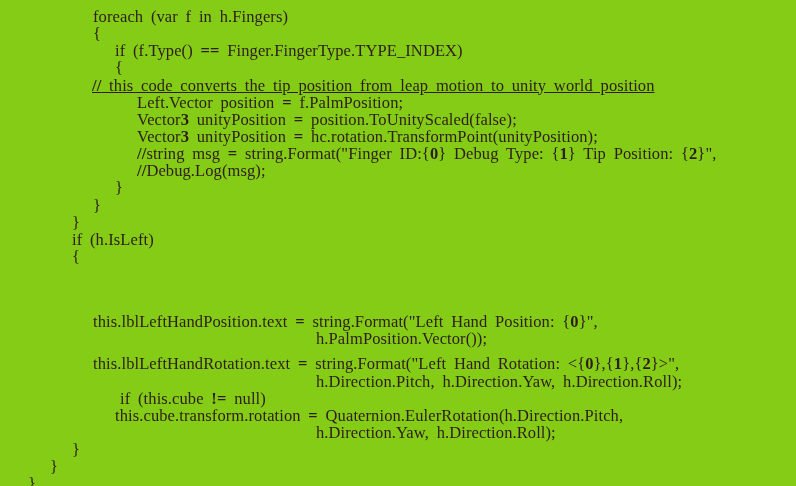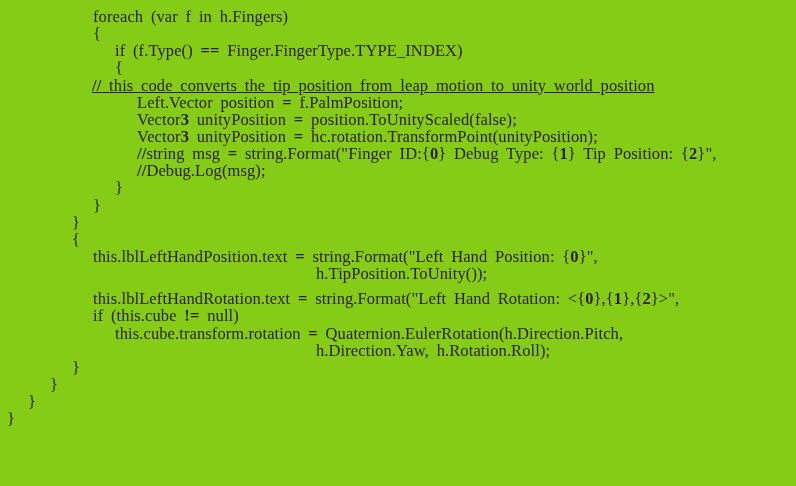--- a/index.html
+++ b/index.html
@@ -46,25 +46,27 @@
       <div class="line" style="padding-left: 115px;"><span>{</span></div>
       <div class="line" style="padding-left: 92px; text-decoration: underline;"><span class="b">//</span><span> this code converts the tip position from leap motion to unity world position</span></div>
       <div class="line" style="padding-left: 137px;"><span>Left.Vector position </span><span class="b">=</span><span> f.PalmPosition;</span></div>
       <div class="line" style="padding-left: 137px;"><span>Vector</span><span class="b">3</span><span> unityPosition </span><span class="b">=</span><span> position.ToUnityScaled(false);</span></div>
       <div class="line" style="padding-left: 137px;"><span>Vector</span><span class="b">3</span><span> unityPosition </span><span class="b">=</span><span> hc.rotation.TransformPoint(unityPosition);</span></div>
       <div class="line" style="padding-left: 137px;"><span class="b">//</span><span>string msg </span><span class="b">=</span><span> string.Format("Finger ID:{</span><span class="b">0</span><span>} Debug Type: {</span><span class="b">1</span><span>} Tip Position: {</span><span class="b">2</span><span>}",</span></div>
       <div class="line" style="padding-left: 137px;"><span class="b">//</span><span>Debug.Log(msg);</span></div>
       <div class="line" style="padding-left: 115px;"><span>}</span></div>
       <div class="line" style="padding-left: 93px;"><span>}</span></div>
       <div class="line" style="padding-left: 72px;"><span>}</span></div>
+      <div class="line" style="padding-left: 72px;"><span>if (h.IsLeft)</span></div>
       <div class="line" style="padding-left: 72px;"><span>{</span></div>
-      <div class="line" style="padding-left: 93px;"><span>this.lblLeftHandPosition.text </span><span class="b">=</span><span> string.Format("Left Hand Position: {</span><span class="b">0</span><span>}",</span></div>
-      <div class="line" style="padding-left: 316px;"><span>h.TipPosition.ToUnity());</span></div>
+      <div class="line" style="padding-left: 93px; margin-top: 48px;"><span>this.lblLeftHandPosition.text </span><span class="b">=</span><span> string.Format("Left Hand Position: {</span><span class="b">0</span><span>}",</span></div>
+      <div class="line" style="padding-left: 316px;"><span>h.PalmPosition.Vector());</span></div>
       <div class="line" style="padding-left: 93px; margin-top: 8px;"><span>this.lblLeftHandRotation.text </span><span class="b">=</span><span> string.Format("Left Hand Rotation: &lt;{</span><span class="b">0</span><span>},{</span><span class="b">1</span><span>},{</span><span class="b">2</span><span>}&gt;",</span></div>
-      <div class="line" style="padding-left: 93px;"><span>if (this.cube </span><span class="b">!=</span><span> null)</span></div>
+      <div class="line" style="padding-left: 316px;"><span>h.Direction.Pitch, h.Direction.Yaw, h.Direction.Roll);</span></div>
+      <div class="line" style="padding-left: 120px;"><span>if (this.cube </span><span class="b">!=</span><span> null)</span></div>
       <div class="line" style="padding-left: 115px;"><span>this.cube.transform.rotation </span><span class="b">=</span><span> Quaternion.EulerRotation(h.Direction.Pitch,</span></div>
-      <div class="line" style="padding-left: 316px;"><span>h.Direction.Yaw, h.Rotation.Roll);</span></div>
+      <div class="line" style="padding-left: 316px;"><span>h.Direction.Yaw, h.Direction.Roll);</span></div>
       <div class="line" style="padding-left: 72px;"><span>}</span></div>
       <div class="line" style="padding-left: 50px;"><span>}</span></div>
       <div class="line" style="padding-left: 28px;"><span>}</span></div>
       <div class="line" style="padding-left: 7px;"><span>}</span></div>
     </div>
 </div>
 
 </body></html>

